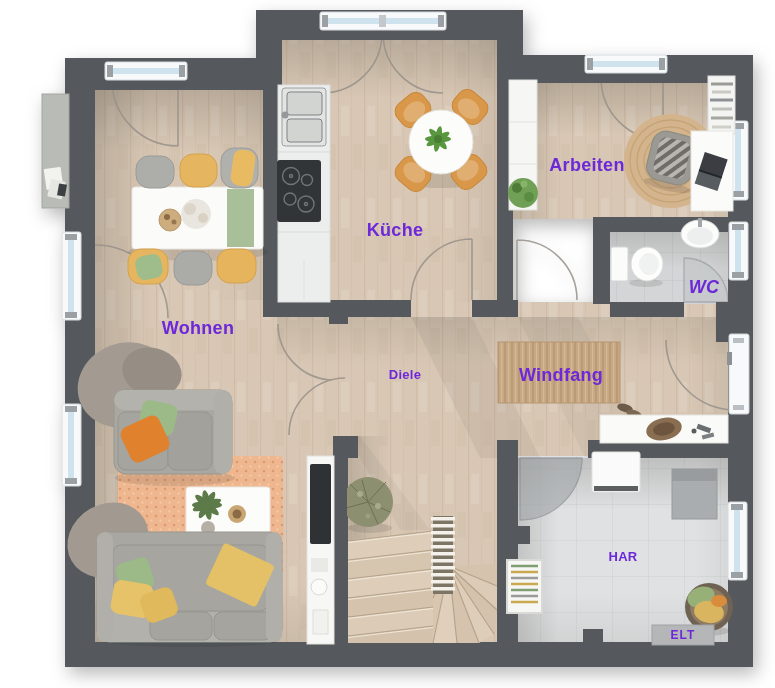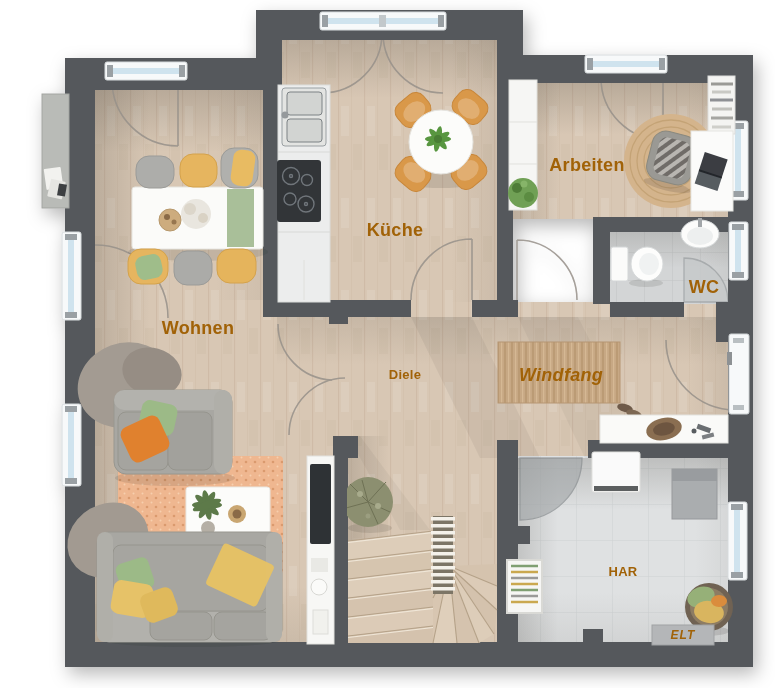--- a/index.html
+++ b/index.html
@@ -1,23 +1,23 @@
 <!DOCTYPE html>
 <html><head>
 <meta charset="utf-8">
 <style>
   html,body{margin:0;padding:0;background:#ffffff;}
   .stage{position:relative;width:775px;height:688px;background:#ffffff;overflow:hidden;
          font-family:"Liberation Sans",sans-serif;}
   .stage svg{position:absolute;left:0;top:0;}
   .room-label{position:absolute;transform:translate(-50%,-50%);font-weight:bold;
-              color:#a16207;white-space:nowrap;letter-spacing:.3px;pointer-events:none;}
+              color:#6d28d9;white-space:nowrap;letter-spacing:.3px;pointer-events:none;}
   .lbl-18{font-size:18px;}
   .lbl-19{font-size:13px;}
-  .lbl-12{font-size:12px;letter-spacing:1px;font-style:italic;}
+  .lbl-12{font-size:12px;letter-spacing:1px;}
 </style>
 </head>
 <body>
 
 <div class="stage">
 <svg width="775" height="688" viewBox="0 0 775 688">
   <defs>
     <filter id="bshadow" x="-10%" y="-10%" width="125%" height="125%">
       <feDropShadow dx="4" dy="7" stdDeviation="9" flood-color="#000000" flood-opacity="0.28"></feDropShadow>
     </filter>
@@ -527,18 +527,18 @@
         <ellipse cx="719" cy="601" rx="8" ry="6" fill="#da8c3c"></ellipse>
       </g>
       <rect x="652" y="625" width="62" height="20" fill="#b4b6b8" stroke="#a0a2a4"></rect>
     </g>
   </g>
 </svg>
 
 <div class="room-label lbl-18" style="left:198px;top:328px;">Wohnen</div>
 <div class="room-label lbl-18" style="left:395px;top:230px;">Küche</div>
 <div class="room-label lbl-18" style="left:587px;top:165px;">Arbeiten</div>
-<div class="room-label lbl-18" style="left:704px;top:287px;">WC</div>
+<div class="room-label lbl-18" style="left:704px;top:287px;font-style:italic;">WC</div>
 <div class="room-label lbl-19" style="left:405px;top:374px;">Diele</div>
-<div class="room-label lbl-18" style="left:561px;top:375px;font-style:italic;">Windfang</div>
-<div class="room-label lbl-19" style="left:623px;top:556px;margin-top:15px;">HAR</div>
+<div class="room-label lbl-18" style="left:561px;top:375px;">Windfang</div>
+<div class="room-label lbl-19" style="left:623px;top:556px;">HAR</div>
 <div class="room-label lbl-12" style="left:683px;top:635px;">ELT</div>
 </div>
 
 </body></html>

